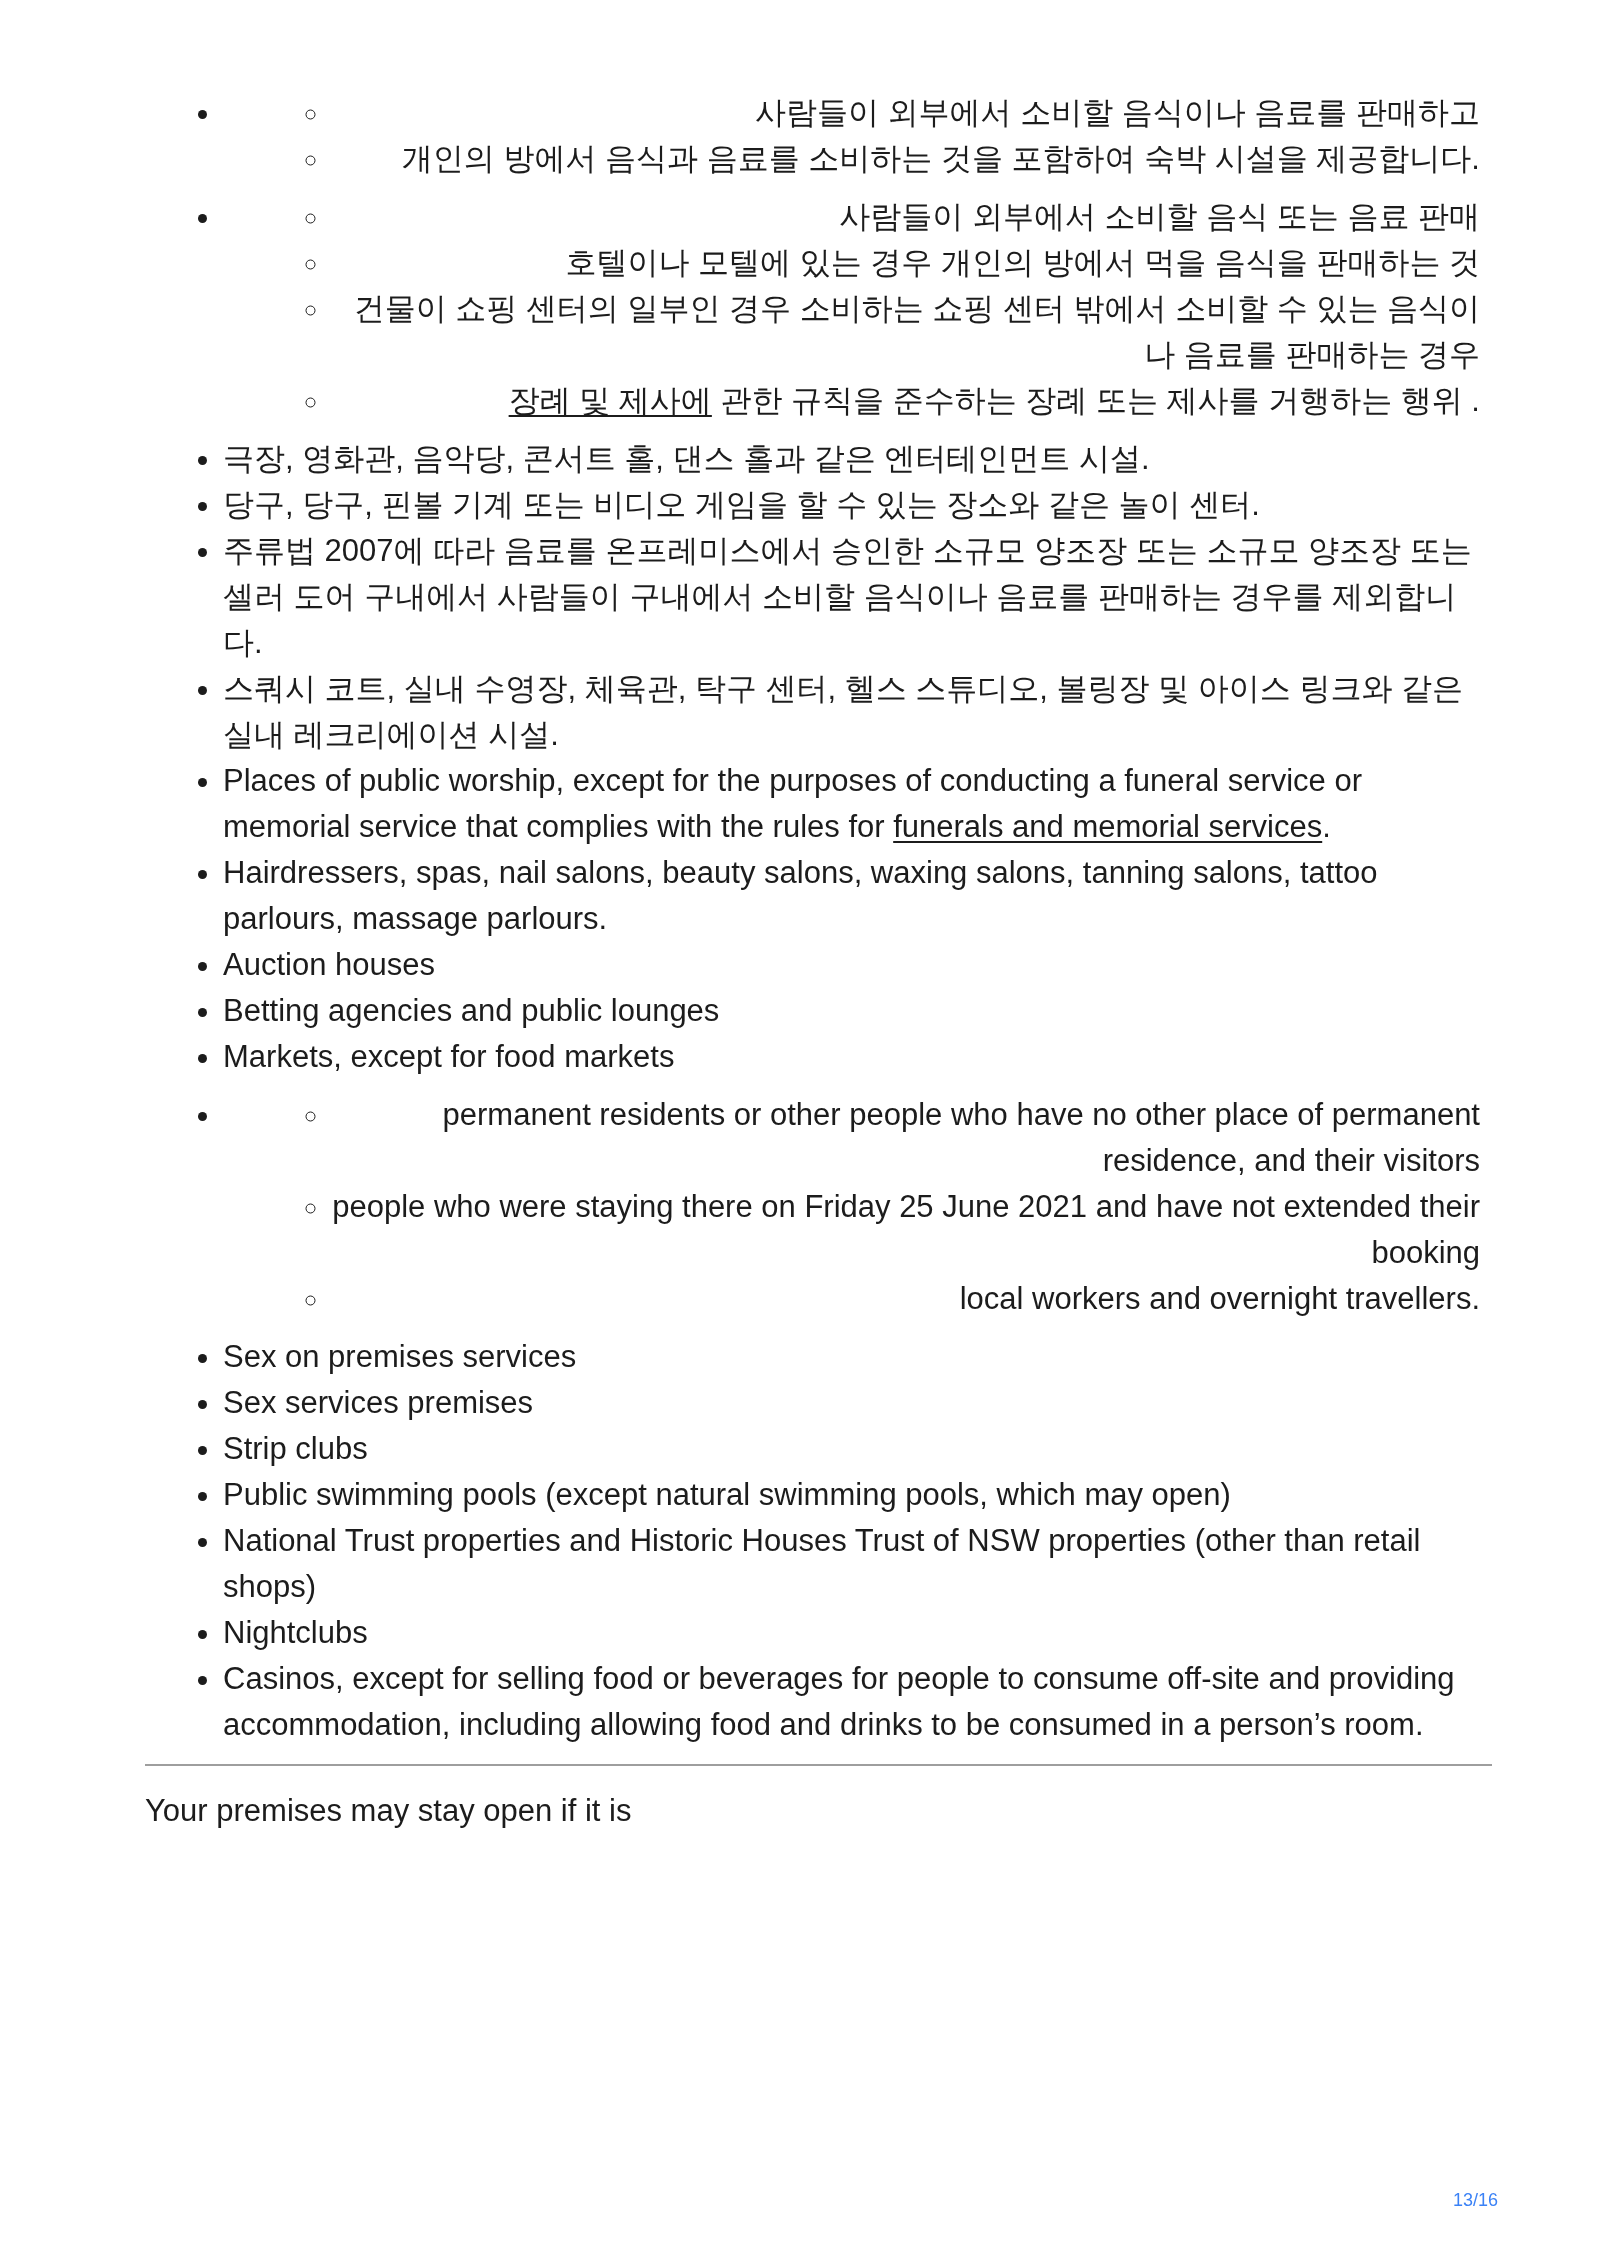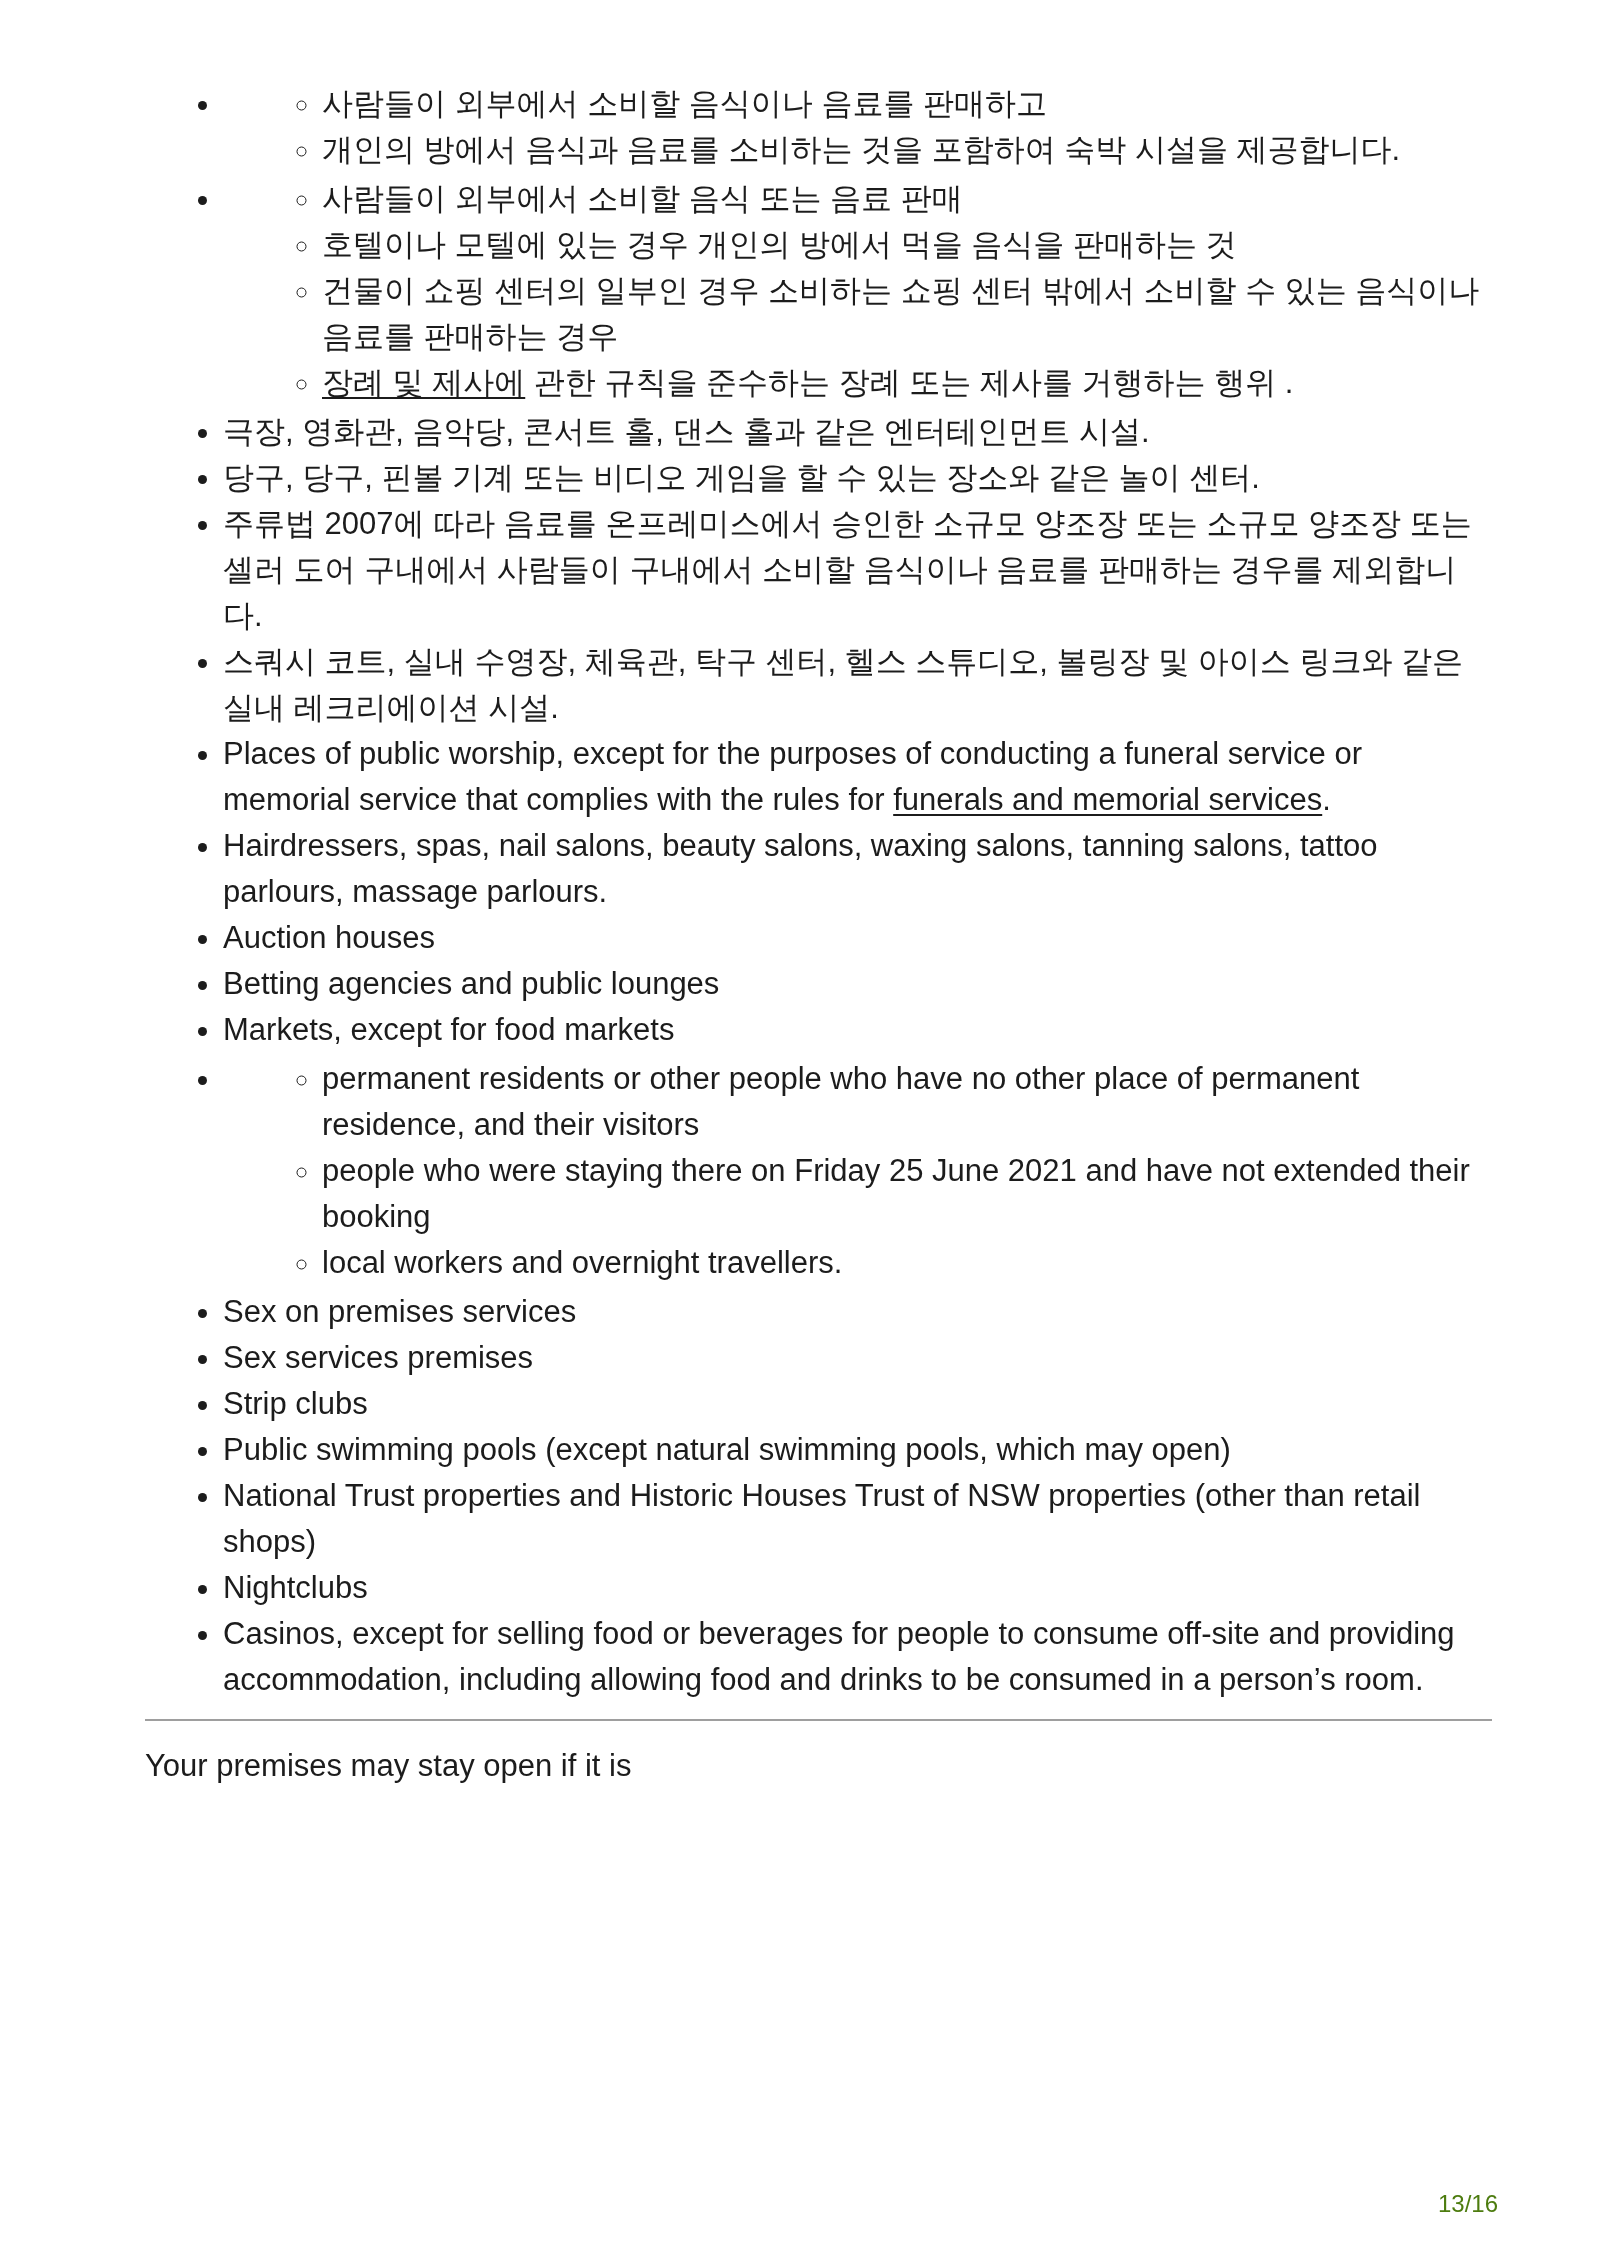--- a/index.html
+++ b/index.html
@@ -23,24 +23,25 @@
   }
   ul.l1 {
     list-style: disc outside;
     margin: 0;
     padding-left: 78px;
     font-size: 31px;
     line-height: 46px;
   }
   ul.l2 {
     list-style: circle outside;
-    margin: 3px;
+    margin: 12px;
     padding-left: 96px;
     font-size: 31px;
     line-height: 46px;
+    text-align: right;
   }
   li {
     padding: 0;
     margin: 0;
   }
   a.doc-link {
     color: inherit;
     text-decoration: underline;
     text-underline-offset: 4px;
     text-decoration-thickness: 2px;
@@ -60,22 +61,22 @@
   }
   p.intro {
     font-size: 31px;
     line-height: 46px;
     margin: 22px 0 0 0;
   }
   .page-number {
     position: absolute;
     top: 2190px;
     right: 102px;
-    font-size: 24px;
-    color: #4d7c0f;
+    font-size: 18px;
+    color: #3b82f6;
   }
 </style>
 </head>
 <body>
 
 <div class="doc">
 
   <ul class="l1">
 
     <li>

